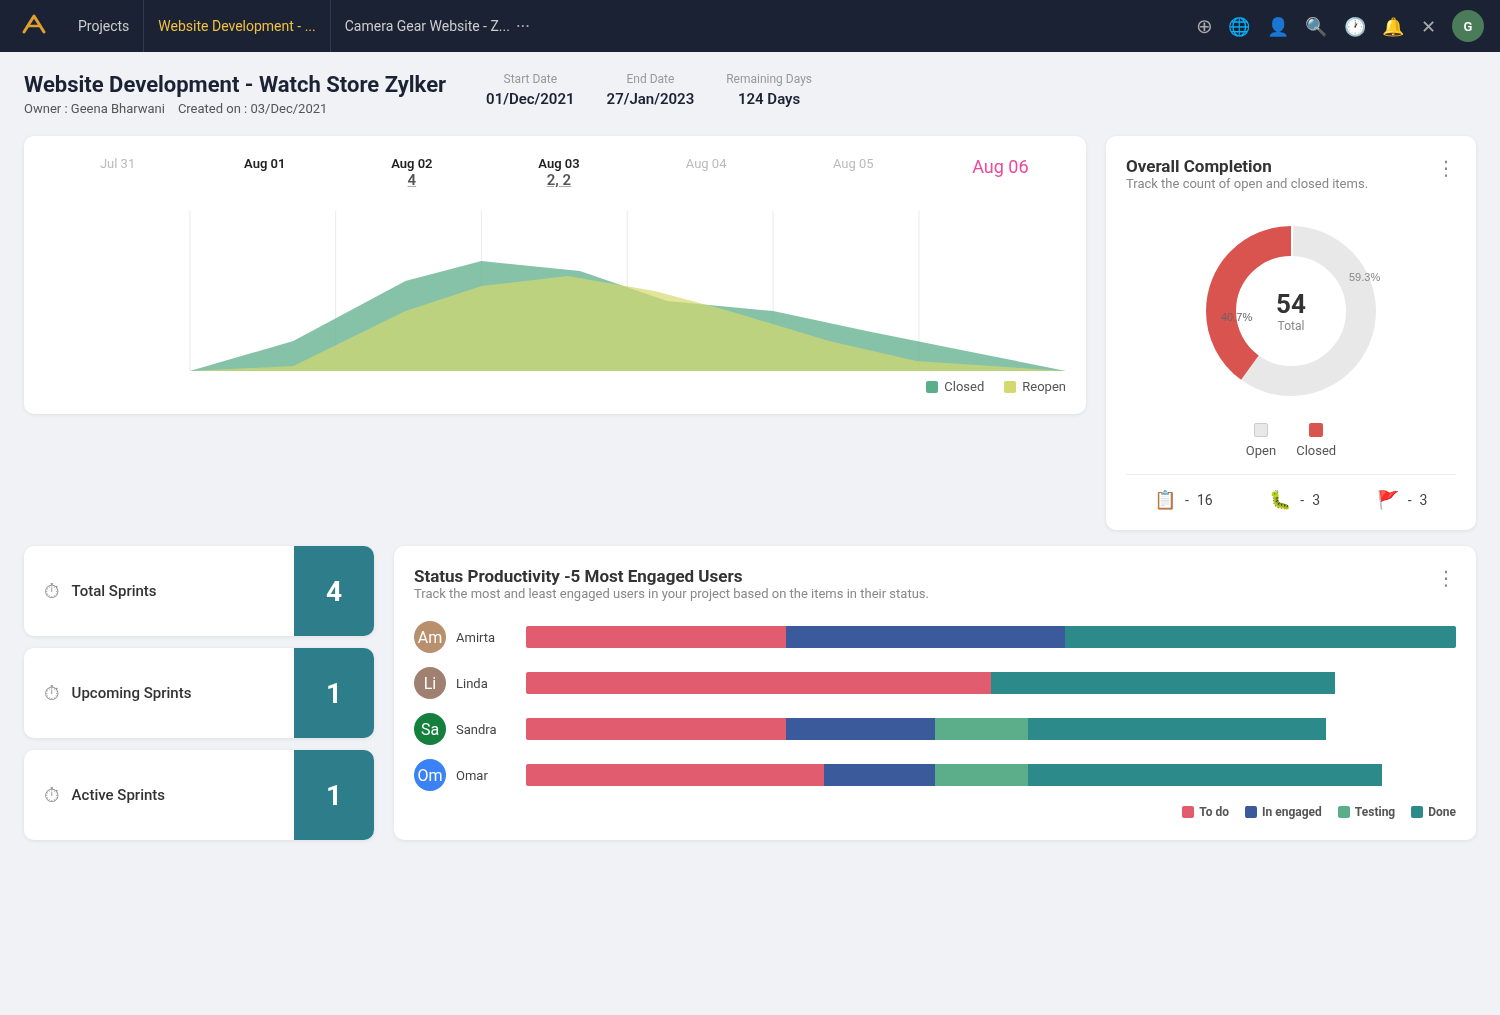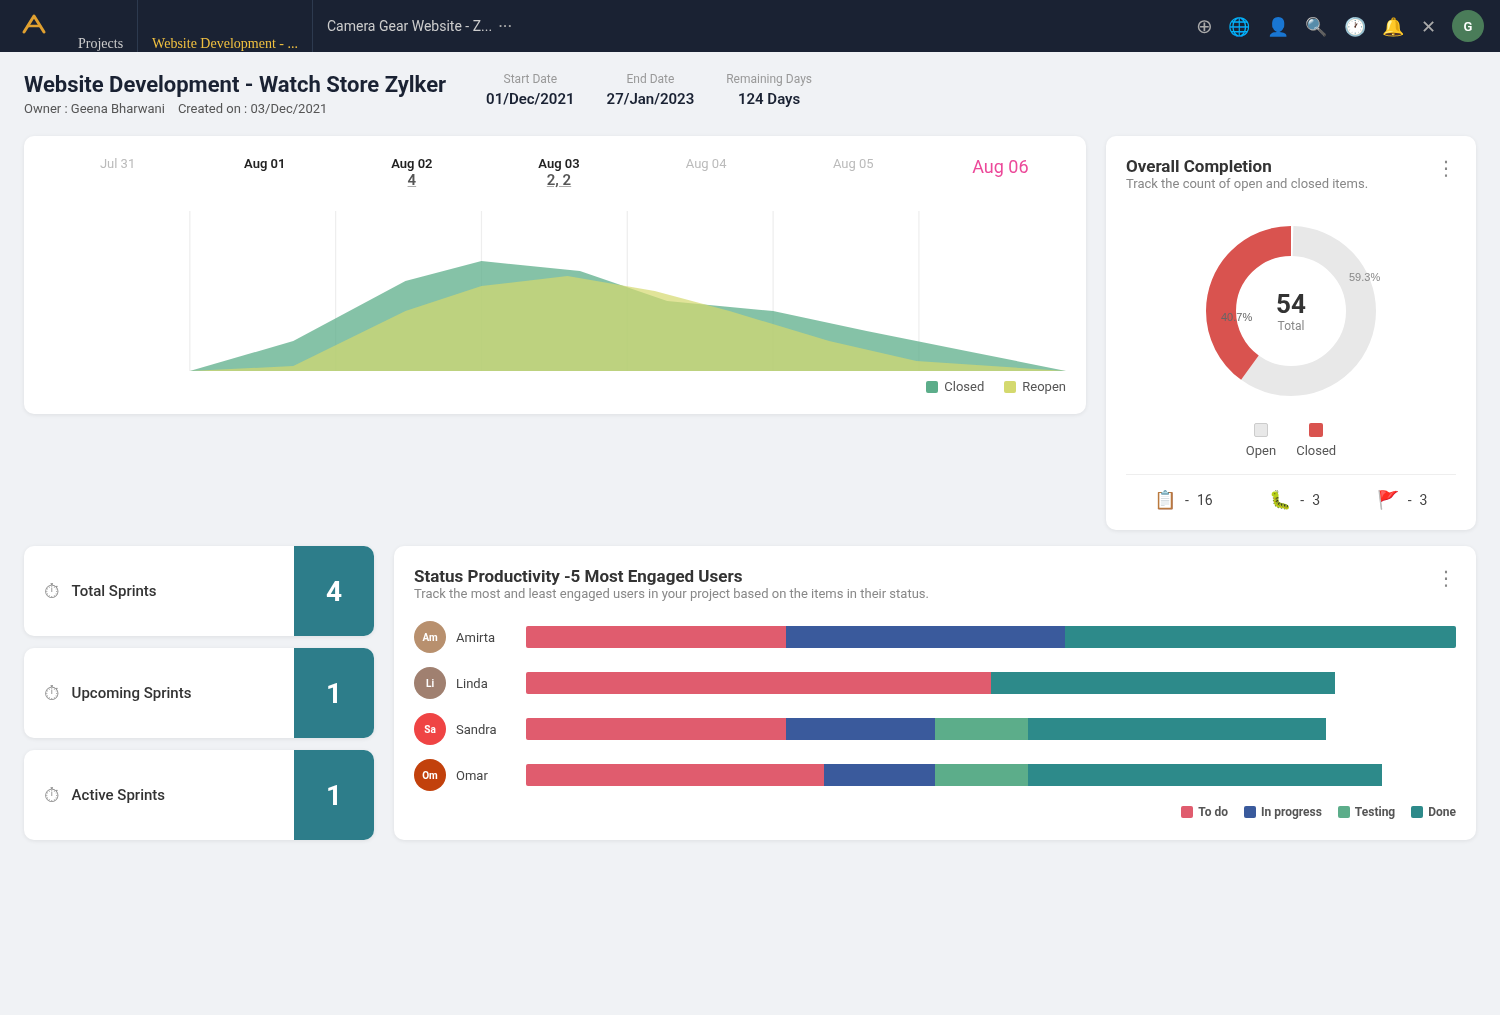--- a/index.html
+++ b/index.html
@@ -18,24 +18,23 @@
       width: 36px; height: 36px;
       display: flex; align-items: center; justify-content: center;
       margin-right: 12px;
     }
     .topnav-logo svg { width: 28px; height: 28px; }
     .topnav-item {
       color: #ccc;
       font-size: 14px;
       padding: 0 14px;
       height: 52px;
-      display: flex; align-items: flex-end;
+      display: flex; align-items: center;
       cursor: pointer;
       border-right: 1px solid #2d3a4f;
-      font-family: Liberation Serif, serif;
     }
     .topnav-item:first-of-type { border-left: 1px solid #2d3a4f; }
     .topnav-item.active { color: #f0c040; }
     .topnav-tab {
       color: #ccc;
       font-size: 14px;
       padding: 0 14px;
       height: 52px;
       display: flex; align-items: center;
       cursor: pointer;
@@ -312,22 +311,22 @@
     }
     .sp-avatar {
       width: 32px; height: 32px;
       border-radius: 50%;
       object-fit: cover;
       background: #ccc;
       flex-shrink: 0;
       display: flex;
       align-items: center;
       justify-content: center;
-      font-size: 10px;
-      font-weight: 700;
+      font-size: 16px;
+      font-weight: 400;
       color: #fff;
     }
     .sp-name {
       width: 60px;
       font-size: 13px;
       color: #444;
       flex-shrink: 0;
     }
     .sp-bar-container {
       flex: 1;
@@ -597,49 +596,49 @@
           <div class="sp-avatar" style="background:#a08070;">Li</div>
           <div class="sp-name">Linda</div>
           <div class="sp-bar-container">
             <div class="sp-bar-seg" style="width:50%; background:#e05c6e;"></div>
             <div class="sp-bar-seg" style="width:0%; background:#3a5a9c;"></div>
             <div class="sp-bar-seg" style="width:0%; background:#5cad8a;"></div>
             <div class="sp-bar-seg" style="width:37%; background:#2d8a8a;"></div>
           </div>
         </div>
         <div class="sp-row">
-          <div class="sp-avatar" style="background:#ef4444;">Sa</div>
+          <div class="sp-avatar" style="background:#15803d;">Sa</div>
           <div class="sp-name">Sandra</div>
           <div class="sp-bar-container">
             <div class="sp-bar-seg" style="width:28%; background:#e05c6e;"></div>
             <div class="sp-bar-seg" style="width:16%; background:#3a5a9c;"></div>
             <div class="sp-bar-seg" style="width:10%; background:#5cad8a;"></div>
             <div class="sp-bar-seg" style="width:32%; background:#2d8a8a;"></div>
           </div>
         </div>
         <div class="sp-row">
-          <div class="sp-avatar" style="background:#c2410c;">Om</div>
+          <div class="sp-avatar" style="background:#3b82f6;">Om</div>
           <div class="sp-name">Omar</div>
           <div class="sp-bar-container">
             <div class="sp-bar-seg" style="width:32%; background:#e05c6e;"></div>
             <div class="sp-bar-seg" style="width:12%; background:#3a5a9c;"></div>
             <div class="sp-bar-seg" style="width:10%; background:#5cad8a;"></div>
             <div class="sp-bar-seg" style="width:38%; background:#2d8a8a;"></div>
           </div>
         </div>
       </div>
 
       <div class="sp-legend">
         <div class="sp-legend-item">
           <div class="sp-legend-dot" style="background:#e05c6e;"></div>
           <span>To do</span>
         </div>
         <div class="sp-legend-item">
           <div class="sp-legend-dot" style="background:#3a5a9c;"></div>
-          <span>In progress</span>
+          <span>In engaged</span>
         </div>
         <div class="sp-legend-item">
           <div class="sp-legend-dot" style="background:#5cad8a;"></div>
           <span>Testing</span>
         </div>
         <div class="sp-legend-item">
           <div class="sp-legend-dot" style="background:#2d8a8a;"></div>
           <span>Done</span>
         </div>
       </div>

